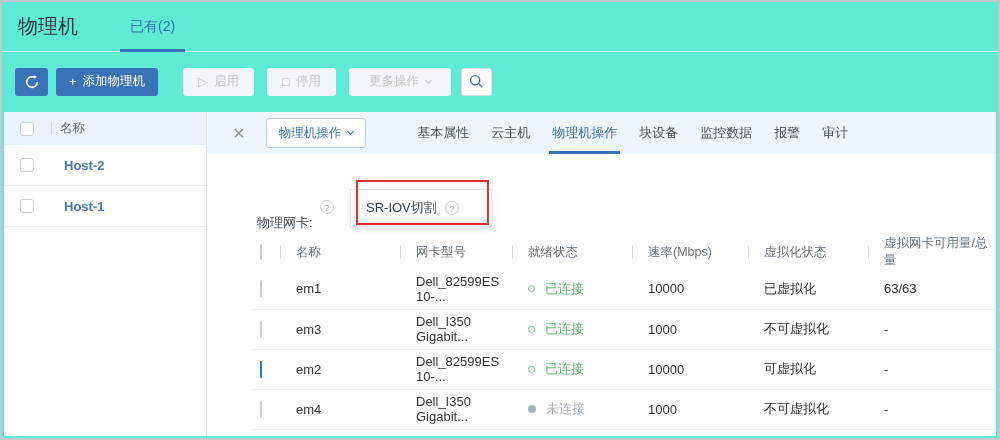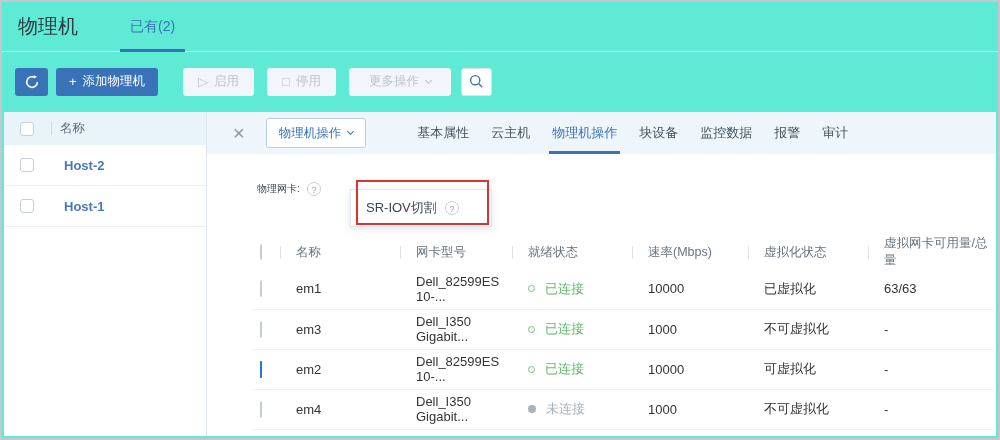--- a/index.html
+++ b/index.html
@@ -48,21 +48,21 @@
   .detail-head { position:absolute; top:0; left:0; right:0; height:42px; background:#eff6fb; display:flex; align-items:center; }
   .close-x { margin-left:26px; font-size:20px; color:#8a96a2; line-height:1; cursor:pointer; }
   .actions-btn { margin-left:21px; height:30px; padding:0 12px; background:#fff; border:1px solid #b9cfe6; border-radius:3px; color:#3a72b8; font-size:12.5px; display:flex; align-items:center; cursor:pointer; }
   .tabs { display:flex; margin-left:40px; height:42px; }
   .tab { position:relative; height:42px; display:flex; align-items:center; padding:0 11px; font-size:13px; color:#45525e; cursor:pointer; }
   .tab.active { color:#3a72b8; }
   .tab.active .tab-line { position:absolute; left:8px; right:8px; bottom:0; height:3px; background:#3a72b8; }
 
   
   .nic-label-row { position:absolute; top:70px; left:50px; display:flex; align-items:center; }
-  .nic-label { font-size:10px; color:#3e4a55; }
+  .nic-label { font-size:13px; color:#3e4a55;margin-top:32px; }
   .help { width:14px; height:14px; border:1px solid #c6ced6; border-radius:50%; color:#9aa5af; font-size:9.5px; display:inline-flex; align-items:center; justify-content:center; margin-left:7px; cursor:pointer; background:#fff; }
 
   
   .menu { position:absolute; top:77px; left:143px; width:142px; background:#fff; border:1px solid #e2e8ee; box-shadow:0 2px 7px rgba(30,50,70,.13); padding:5px 0; z-index:2; }
   .menu-item { height:26px; display:flex; align-items:center; padding-left:15px; font-size:13px; color:#39434d; cursor:pointer; }
   .menu-item.disabled { color:#b9c2ca; }
   .menu-item .help { margin-left:8px; }
   .red-rect { position:absolute; top:68px; left:149px; width:133px; height:45px; border:2px solid #e03131; z-index:3; pointer-events:none; }
 
   

